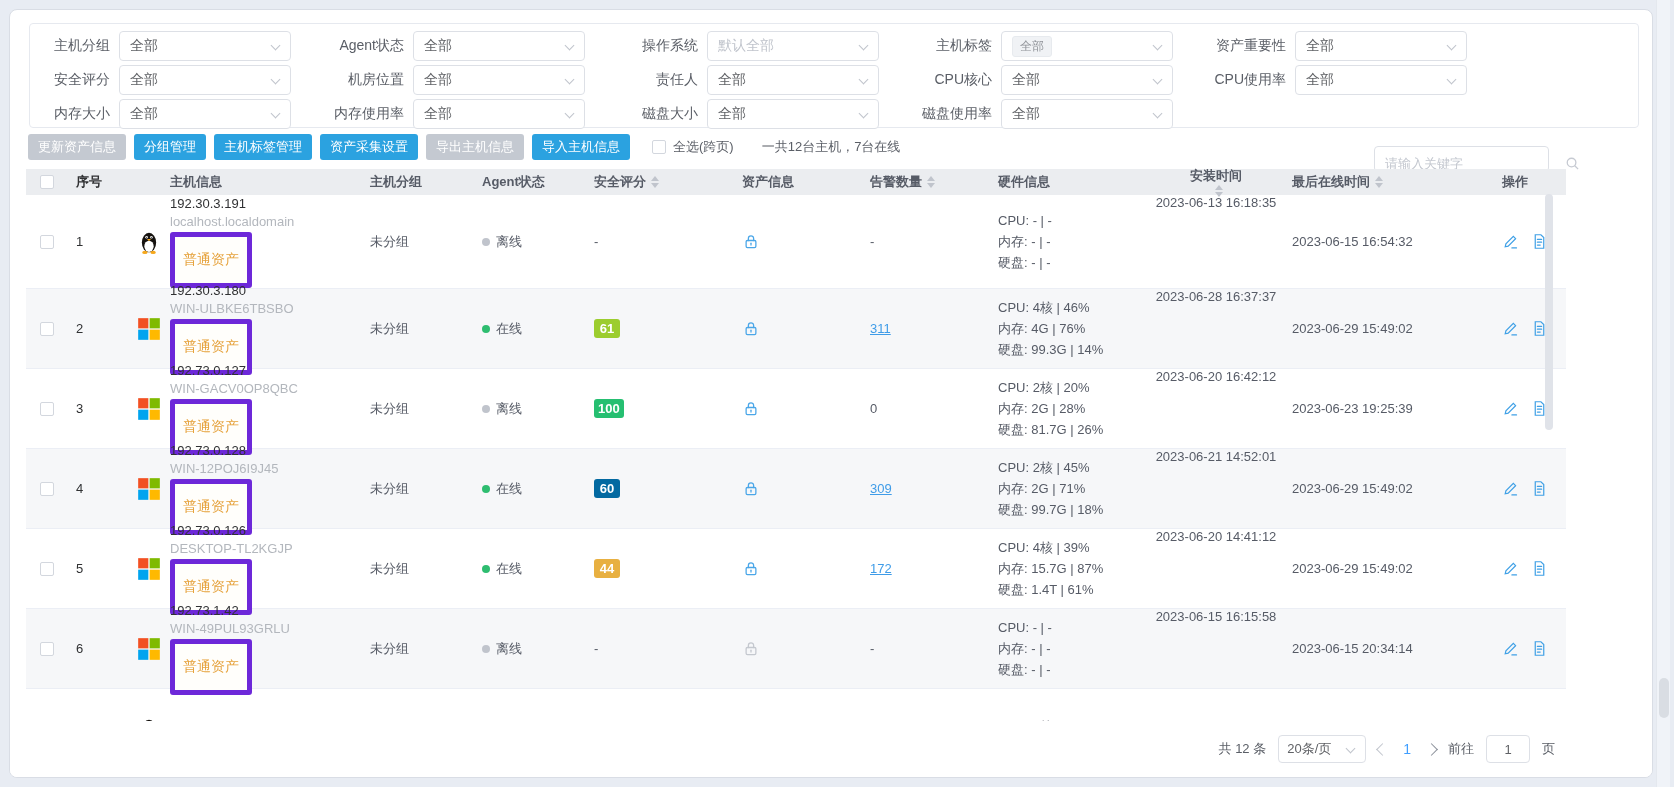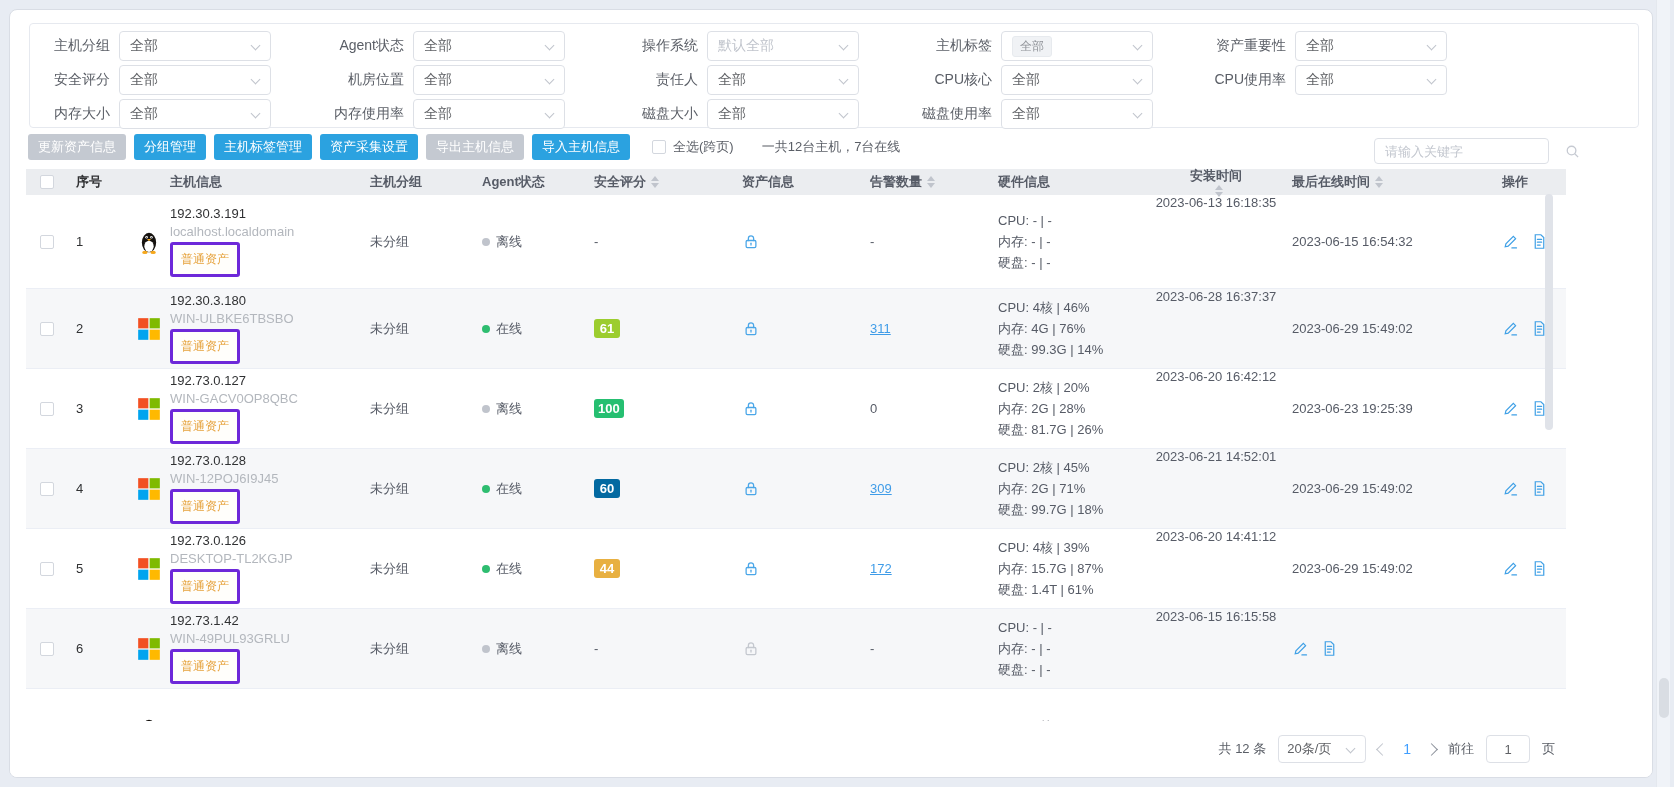--- a/index.html
+++ b/index.html
@@ -16,39 +16,39 @@
   }
   
   .filters {
     position:absolute; top:13px; left:19px; width:1610px; height:105px;
     border:1px solid #e6e9ef; border-radius:4px; padding:7px 0 0 8px;
   }
   .frow { display:flex; height:30px; margin-bottom:4px; }
   .fcell { width:294px; display:flex; align-items:center; }
   .flabel { width:72px; text-align:right; margin-right:9px; font-size:14px; color:#5a5e66; white-space:nowrap; }
   .fsel {
-    position:relative; width:152px; height:30px; border:1px solid #dde0e6; border-radius:4px;
+    position:relative; width:172px; height:30px; border:1px solid #dde0e6; border-radius:4px;
     background:#fff; display:flex; align-items:center; padding:0 24px 0 10px; cursor:pointer;
   }
   .fsel .val { font-size:14px; color:#606266; white-space:nowrap; overflow:hidden; }
   .fsel .val.muted { color:#c0c4cc; }
   .fsel .chip { font-size:12px; color:#909399; background:#f0f2f5; border:1px solid #e7eaee; border-radius:3px; padding:1px 7px; }
   .caret { position:absolute; right:11px; top:10px; width:7px; height:7px;
     border-right:1.5px solid #c0c4cc; border-bottom:1.5px solid #c0c4cc; transform:rotate(45deg); }
   
   .toolbar { position:absolute; top:124px; left:18px; right:18px; height:26px; display:flex; align-items:center; }
   .btn { height:26px; padding:0 10px; border:none; border-radius:3px; font-size:13px; color:#fff;
          margin-right:8px; cursor:pointer; font-family:inherit; white-space:nowrap; }
   .btn.primary { background:#2ba2e0; }
   .btn.disabled { background:#c4c9d1; cursor:default; }
   .cb { display:inline-block; width:14px; height:14px; border:1px solid #d3d7de; border-radius:2px; background:#fff; flex:0 0 auto; }
   .select-all { display:flex; align-items:center; gap:7px; margin-left:14px; color:#5a5e66; font-size:13px; cursor:pointer; }
   .summary { margin-left:28px; color:#5a5e66; font-size:13px; }
-  .search { position:absolute; right:85px; top:4px; width:175px; height:26px; border:1px solid #dde0e6; border-radius:4px;
-            background:#fff; display:flex; align-items:center; }
+  .search { position:absolute; right:85px; top:12px; width:175px; height:26px; border:1px solid #dde0e6; border-radius:4px;
+            background:#fff; display:flex; align-items:flex-end; }
   .search input { flex:1; border:none; outline:none; padding:0 4px 0 10px; font-size:13px; color:#606266;
                   font-family:inherit; background:transparent; }
   .search input::placeholder { color:#c3c7cf; }
   .search svg { margin-right:8px; flex:0 0 auto; }
   
   .table { position:absolute; top:159px; left:16px; width:1540px; }
   .thead { display:flex; align-items:center; height:26px; background:#ebedf0; font-weight:bold; color:#303133; }
   .tbody { height:529px; overflow:hidden; }
   .trow { display:flex; align-items:stretch; height:80px; border-bottom:1px solid #ebeef5; background:#fff; }
   .trow:first-child { height:94px; }
@@ -65,22 +65,22 @@
   .c-alarm { width:128px; }
   .c-hw { width:142px; }
   .c-install { width:152px;flex-direction:column; }
   .c-last { width:210px; }
   .c-ops { flex:1; min-width:64px; gap:12px; }
   .hostcell { display:flex; align-items:center; gap:8px; }
   .oslogo { width:26px; height:26px; flex:0 0 26px; }
   .hostlines { display:flex; flex-direction:column; gap:3px; }
   .ip { color:#303133; }
   .hostname { color:#b3b7bd; }
-  .tag { display:inline-block; align-self:flex-start; font-size:12px; color:#e6a23c; border:3px solid #6d28d9;
-         border-radius:3px; padding:6px 8px; background:#fffefb; }
+  .tag { display:inline-block; align-self:flex-start; font-size:14px; color:#e6a23c; border:5px solid #6d28d9;
+         border-radius:3px; padding:14px 8px; background:#fffefb; }
   .dot { display:inline-block; width:8px; height:8px; border-radius:50%; margin-right:6px; }
   .dot.online { background:#2ebd70; } .dot.offline { background:#c0c4cc; }
   .score-badge { display:inline-block; min-width:26px; padding:2px 4px; border-radius:3px; color:#fff;
                  font-weight:bold; text-align:center; font-size:13px; }
   .alarm-link { color:#3f9ce8; text-decoration:underline; cursor:pointer; }
   .hwlines { display:flex; flex-direction:column; gap:2px; line-height:19px; }
   .sort { display:inline-flex; flex-direction:column; gap:2px; margin-left:5px; }
   .sort .up { width:0; height:0; border-left:4px solid transparent; border-right:4px solid transparent; border-bottom:5px solid #c0c4cc; }
   .sort .dn { width:0; height:0; border-left:4px solid transparent; border-right:4px solid transparent; border-top:5px solid #c0c4cc; }
   .opicon { width:17px; height:17px; color:#3fa0e6; cursor:pointer; }
@@ -697,20 +697,21 @@
               <span>-</span>
             </div>
     <div class="cell c-hw">
       <div class="hwlines">
                 <span>CPU: - | -</span>
                 <span>内存: - | -</span>
                 <span>硬盘: - | -</span>
               </div>
             </div>
     <div class="cell c-install">2023-06-15 16:15:58</div>
+    <div class="cell c-last">2023-06-15 20:34:14</div>
     <div class="cell c-ops">
               <span style="display:flex;color:#3fa0e6">
                 <svg class="opicon" viewBox="0 0 24 24" fill="none" stroke="currentColor" stroke-width="1.7" stroke-linecap="round">
                   <path d="M4.5 19.5l1-4.2L16 4.8l3.2 3.2L8.7 18.5l-4.2 1z"></path>
                   <line x1="14" y1="21" x2="20.5" y2="21"></line>
                 </svg>
               </span>
      <span style="display:flex;color:#3fa0e6">
                 <svg class="opicon" viewBox="0 0 24 24" fill="none" stroke="currentColor" stroke-width="1.7" stroke-linecap="round">
                   <path d="M6 2.5h8l4 4v15H6z"></path>

